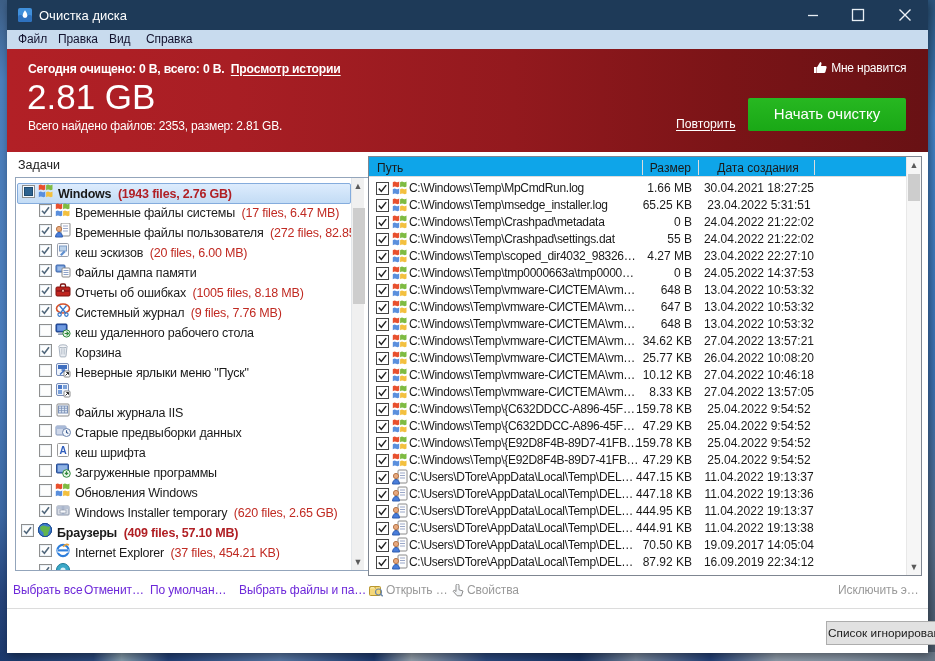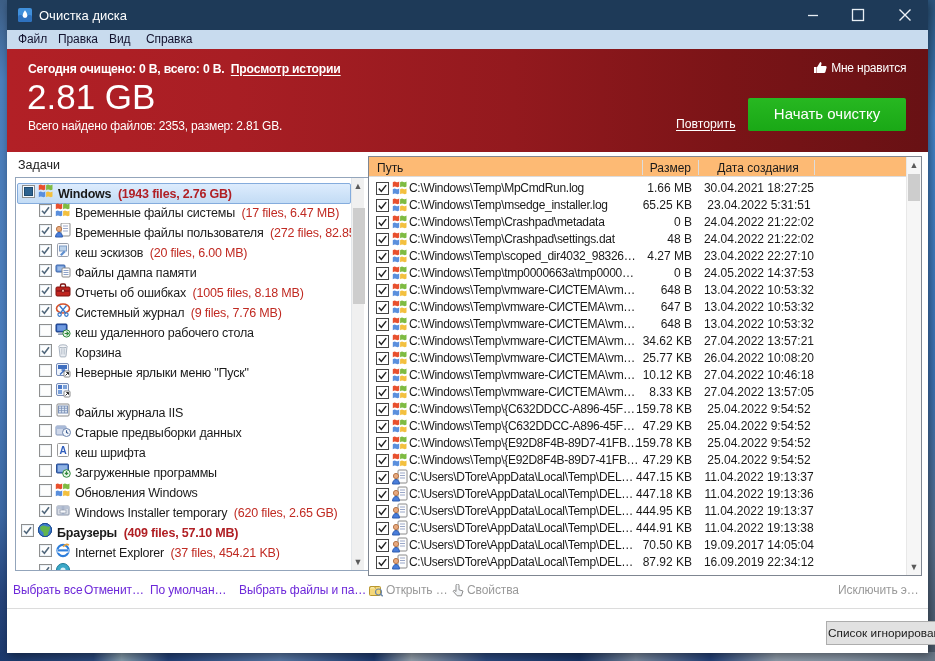--- a/index.html
+++ b/index.html
@@ -51,21 +51,21 @@
 .tc.b { font-weight:bold; color:#b01f24; }
 .trow.sel { background:linear-gradient(#ddecfd,#c3dcf5);
   border:1px solid #84acdd; border-radius:2px; height:21px; }
 
 #tsb { position:absolute; left:335px; top:0px; width:13px; height:392px;
   background:#f0f0f0; border-left:1px solid #e2e6ea; }
 
 #flist { position:absolute; left:361px; top:156px; width:554px; height:420px;
   border:1px solid #7f8691; background:#fff; overflow:hidden; font-size:12px; }
 #fhead { position:absolute; left:0; top:0; width:552px; height:20px;
-  background:#fdba74; border-bottom:1px solid #dcdcdc; color:#1a1a1a; }
+  background:#0ea5e9; border-bottom:1px solid #dcdcdc; color:#1a1a1a; }
 #fhead .hsep { position:absolute; top:3px; width:1px; height:15px; background:#dcdcdc; }
 .frow { position:absolute; left:1px; width:536px; height:17px;
   line-height:17px; white-space:nowrap; color:#1a1a1a; }
 .cbp { position:absolute; left:6px; top:2px; }
 .frow .fi { position:absolute; left:22px; top:0px; }
 .frow .fp { position:absolute; left:39px; top:0px; width:228px; overflow:hidden; letter-spacing:-0.3px; }
 .frow .fs { position:absolute; left:233px; width:89px; top:0px; text-align:right; }
 .frow .fd { position:absolute; left:331px; width:116px; top:0px; text-align:center; }
 
 #fsb { position:absolute; left:537px; top:0; width:15px; height:418px;
@@ -381,21 +381,21 @@
             <rect x="0.5" y="0.5" width="12" height="12" fill="#fff" stroke="#454545"></rect>
             <path d="M2.8 6.6 L5.3 9.4 L10.2 3.1" fill="none" stroke="#222" stroke-width="1.5"></path>
           </svg></span>
         <span class="fi"><svg width="16" height="16" viewBox="0 0 16 16">
             <path d="M0.8,2.3 q1.7,-1.3 3.3,-0.4 q1.6,0.9 3.1,-0.4 v4.9 q-1.5,1.3 -3.1,0.4 q-1.6,-0.9 -3.3,0.4 z" fill="#e8502e"></path>
             <path d="M8.1,2.3 q1.7,-1.3 3.3,-0.4 q1.6,0.9 3.1,-0.4 v4.9 q-1.5,1.3 -3.1,0.4 q-1.6,-0.9 -3.3,0.4 z" fill="#7ebb42"></path>
             <path d="M0.8,9.299999999999999 q1.7,-1.3 3.3,-0.4 q1.6,0.9 3.1,-0.4 v4.9 q-1.5,1.3 -3.1,0.4 q-1.6,-0.9 -3.3,0.4 z" fill="#5a8fdd"></path>
             <path d="M8.1,9.299999999999999 q1.7,-1.3 3.3,-0.4 q1.6,0.9 3.1,-0.4 v4.9 q-1.5,1.3 -3.1,0.4 q-1.6,-0.9 -3.3,0.4 z" fill="#f3c03f"></path>
           </svg></span>
         <span class="fp">C:\Windows\Temp\Crashpad\settings.dat</span>
-        <span class="fs">48 В</span>
+        <span class="fs">55 В</span>
         <span class="fd">24.04.2022 21:22:02</span>
       </div>
 <div class="frow" style="top:91px">
         <span class="cbp"><svg width="13" height="13" viewBox="0 0 13 13">
             <rect x="0.5" y="0.5" width="12" height="12" fill="#fff" stroke="#454545"></rect>
             <path d="M2.8 6.6 L5.3 9.4 L10.2 3.1" fill="none" stroke="#222" stroke-width="1.5"></path>
           </svg></span>
         <span class="fi"><svg width="16" height="16" viewBox="0 0 16 16">
             <path d="M0.8,2.3 q1.7,-1.3 3.3,-0.4 q1.6,0.9 3.1,-0.4 v4.9 q-1.5,1.3 -3.1,0.4 q-1.6,-0.9 -3.3,0.4 z" fill="#e8502e"></path>
             <path d="M8.1,2.3 q1.7,-1.3 3.3,-0.4 q1.6,0.9 3.1,-0.4 v4.9 q-1.5,1.3 -3.1,0.4 q-1.6,-0.9 -3.3,0.4 z" fill="#7ebb42"></path>

